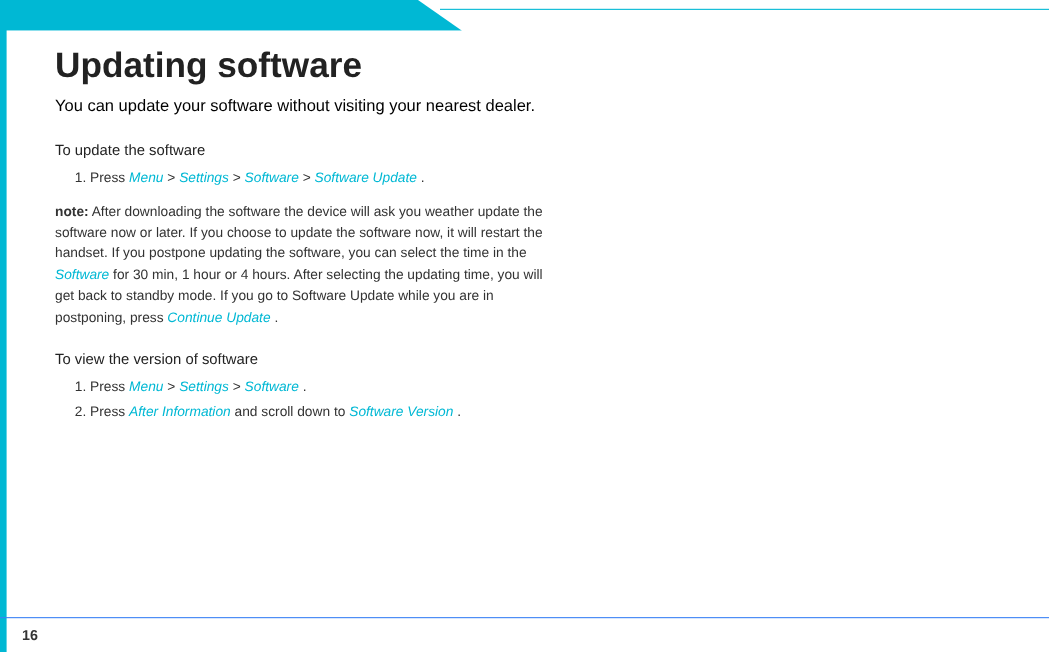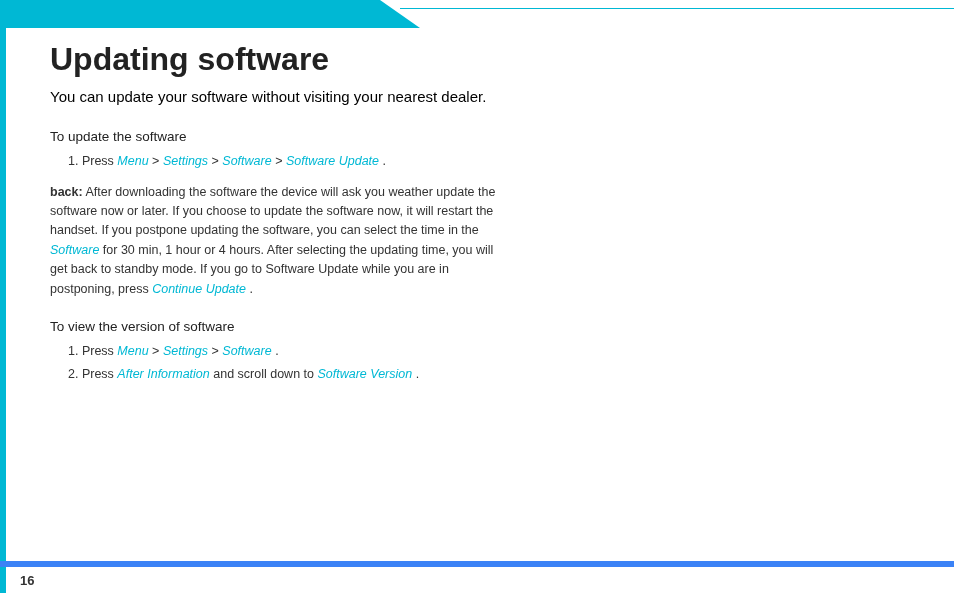--- a/index.html
+++ b/index.html
@@ -125,21 +125,21 @@
       margin-top: 16px;
     }
 
     
     .bottom-bar {
       position: absolute;
       bottom: 0;
       left: 0;
       right: 0;
       height: 32px;
-      border-top: 6px solid #3b82f6;
+      border-top: 1px solid #3b82f6;
       display: flex;
       align-items: center;
       text-decoration: underline;
     }
 
     .page-number {
       position: absolute;
       left: 20px;
       font-size: 13px;
       font-weight: bold;
@@ -171,21 +171,21 @@
         <span> &gt; </span>
         <a class="link-blue">Software</a>
         <span> &gt; </span>
         <a class="link-blue">Software Update</a>
         <span>.</span>
       </li>
     </ol>
   </div>
 
   <div class="note-block">
-    <span class="note-bold">back:</span>
+    <span class="note-bold">note:</span>
     <span> After downloading the software the device will ask you weather update the software now or later. If you choose to update the software now, it will restart the handset. If you postpone updating the software, you can select the time in the </span>
     <a class="link-blue">Software</a>
     <span> for 30 min, 1 hour or 4 hours. After selecting the updating time, you will get back to standby mode. If you go to Software Update while you are in postponing, press </span>
     <a class="link-blue">Continue Update</a>
     <span>.</span>
   </div>
 
   <div class="section2">
     <h2 class="section-heading">To view the version of software</h2>
     <ol class="steps-list">

